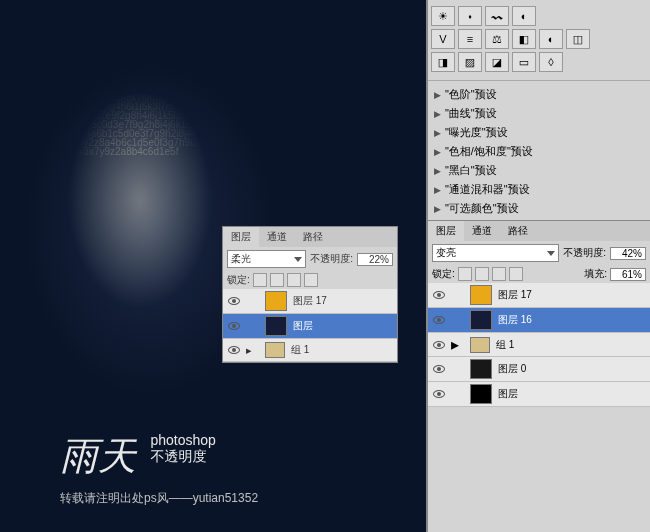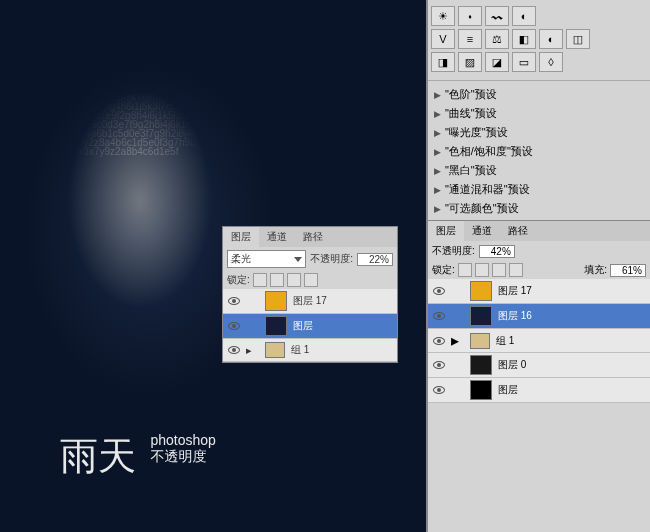--- a/index.html
+++ b/index.html
@@ -2,21 +2,21 @@
 <html><head>
 <meta charset="utf-8">
 <style>
 * { margin: 0; padding: 0; box-sizing: border-box; font-family: "Microsoft YaHei", sans-serif; }
 body { width: 650px; height: 532px; background: #0a1428; position: relative; overflow: hidden; }
 .canvas-area { position: absolute; left: 0; top: 0; width: 424px; height: 532px; background: radial-gradient(ellipse 180px 240px at 150px 230px, #1a2845 0%, #0a1428 70%); }
 .face-art { position: absolute; left: 20px; top: 20px; width: 280px; height: 400px; opacity: 0.85; }
 .face-art::before { content: ""; position: absolute; inset: 0; background: radial-gradient(ellipse 120px 180px at 120px 180px, rgba(200,200,190,0.6) 0%, transparent 60%); filter: blur(2px); }
 .texture-overlay { position: absolute; left: 30px; top: 30px; width: 260px; height: 380px; color: #b8b8a8; font-size: 10px; line-height: 9px; word-break: break-all; overflow: hidden; opacity: 0.7; mask: radial-gradient(ellipse 110px 170px at 110px 170px, black 0%, transparent 65%); -webkit-mask: radial-gradient(ellipse 110px 170px at 110px 170px, black 0%, transparent 65%); }
 .title-text { position: absolute; left: 60px; bottom: 50px; color: #e8e8e8; }
-.title-cn { font-size: 38px; display: inline-block; vertical-align: middle; }
+.title-cn { font-size: 38px; font-style: italic; display: inline-block; vertical-align: middle; }
 .title-en { font-size: 14px; display: inline-block; margin-left: 10px; line-height: 16px; margin-top: 36px; }
 .credit { position: absolute; left: 60px; bottom: 25px; color: #c0c0c0; font-size: 12px; }
 
 .overlay-panel { position: absolute; left: 222px; top: 226px; width: 176px; background: #d4d4d4; border: 1px solid #888; font-size: 11px; color: #333; }
 .tabs { display: flex; background: #c8c8c8; }
 .tab { padding: 3px 8px; font-size: 10px; cursor: pointer; }
 .tab.active { background: #d4d4d4; }
 .blend-row { display: flex; align-items: center; padding: 3px 4px; gap: 4px; }
 .blend-select { flex: 1; border: 1px solid #888; background: #fff; padding: 1px 3px; font-size: 10px; display: flex; justify-content: space-between; align-items: center; }
 .opacity-label { font-size: 10px; }
@@ -53,20 +53,21 @@
 <div class="canvas-area">
   <div class="face-art"></div>
   <div class="texture-overlay">3a7f9k2m8p4q6r1s5t0u3v7w9x2y8z4a6b1c5d3e7f9g2h8i4j6k0l3m7n9o2p8q4r6s1t5u0v3w7x9y2z8a4b6c1d5e3f7g9h2i8j4k6l0m3n7o9p2q8r4s6t1u5v0w3x7y9z2a8b4c6d1e5f3g7h9i2j8k4l6m0n3o7p9q2r8s4t6u1v5w0x3y7z9a2b8c4d6e1f5g3h7i9j2k8l4m6n0o3p7q9r2s8t4u6v1w5x0y3z7a9b2c8d4e6f1g5h3i7j9k2l8m4n6o0p3q7r9s2t8u4v6w1x5y0z3a7b9c2d8e4f6g1h5i3j7k9l2m8n4o6p0q3r7s9t2u8v4w6x1y5z0a3b7c9d2e8f4g6h1i5j3k7l9m2n8o4p6q0r3s7t9u2v8w4x6y1z5a0b3c7d9e2f8g4h6i1j5k3l7m9n2o8p4q6r0s3t7u9v2w8x4y6z1a5b0c3d7e9f2g8h4i6j1k5l3m7n9o2p8q4r6s0t3u7v9w2x8y4z6a1b5c0d3e7f9g2h8i4j6k1l5m3n7o9p2q8r4s6t0u3v7w9x2y8z4a6b1c5d0e3f7g9h2i8j4k6l1m5n3o7p9q2r8s4t6u0v3w7x9y2z8a4b6c1d5e0f3g7h9i2j8k4l6m1n5o3p7q9r2s8t4u6v0w3x7y9z2a8b4c6d1e5f</div>
   <div class="title-text">
     <span class="title-cn">雨天</span>
     <span class="title-en">
       <span>photoshop</span><br>
       <span>不透明度</span>
     </span>
   </div>
+  <div class="credit">转载请注明出处ps风——yutian51352</div>
 </div>
 
 <div class="overlay-panel">
   <div class="tabs">
     <div class="tab active">图层</div>
     <div class="tab">通道</div>
     <div class="tab">路径</div>
   </div>
   <div class="blend-row">
     <div class="blend-select">
@@ -166,20 +167,24 @@
         <span>"可选颜色"预设</span>
       </div>
   </div>
   <div class="right-layers">
     <div class="tabs">
       <div class="tab active">图层</div>
       <div class="tab">通道</div>
       <div class="tab">路径</div>
     </div>
     <div class="blend-row">
+      <div class="blend-select">
+        <span>变亮</span>
+        <span class="chevron"></span>
+      </div>
       <span class="opacity-label">不透明度:</span>
       <div class="opacity-val">42%</div>
     </div>
     <div class="lock-row">
       <span>锁定:</span>
       <div class="lock-icon"></div>
       <div class="lock-icon"></div>
       <div class="lock-icon"></div>
       <div class="lock-icon"></div>
       <span style="margin-left:auto">填充:</span>

